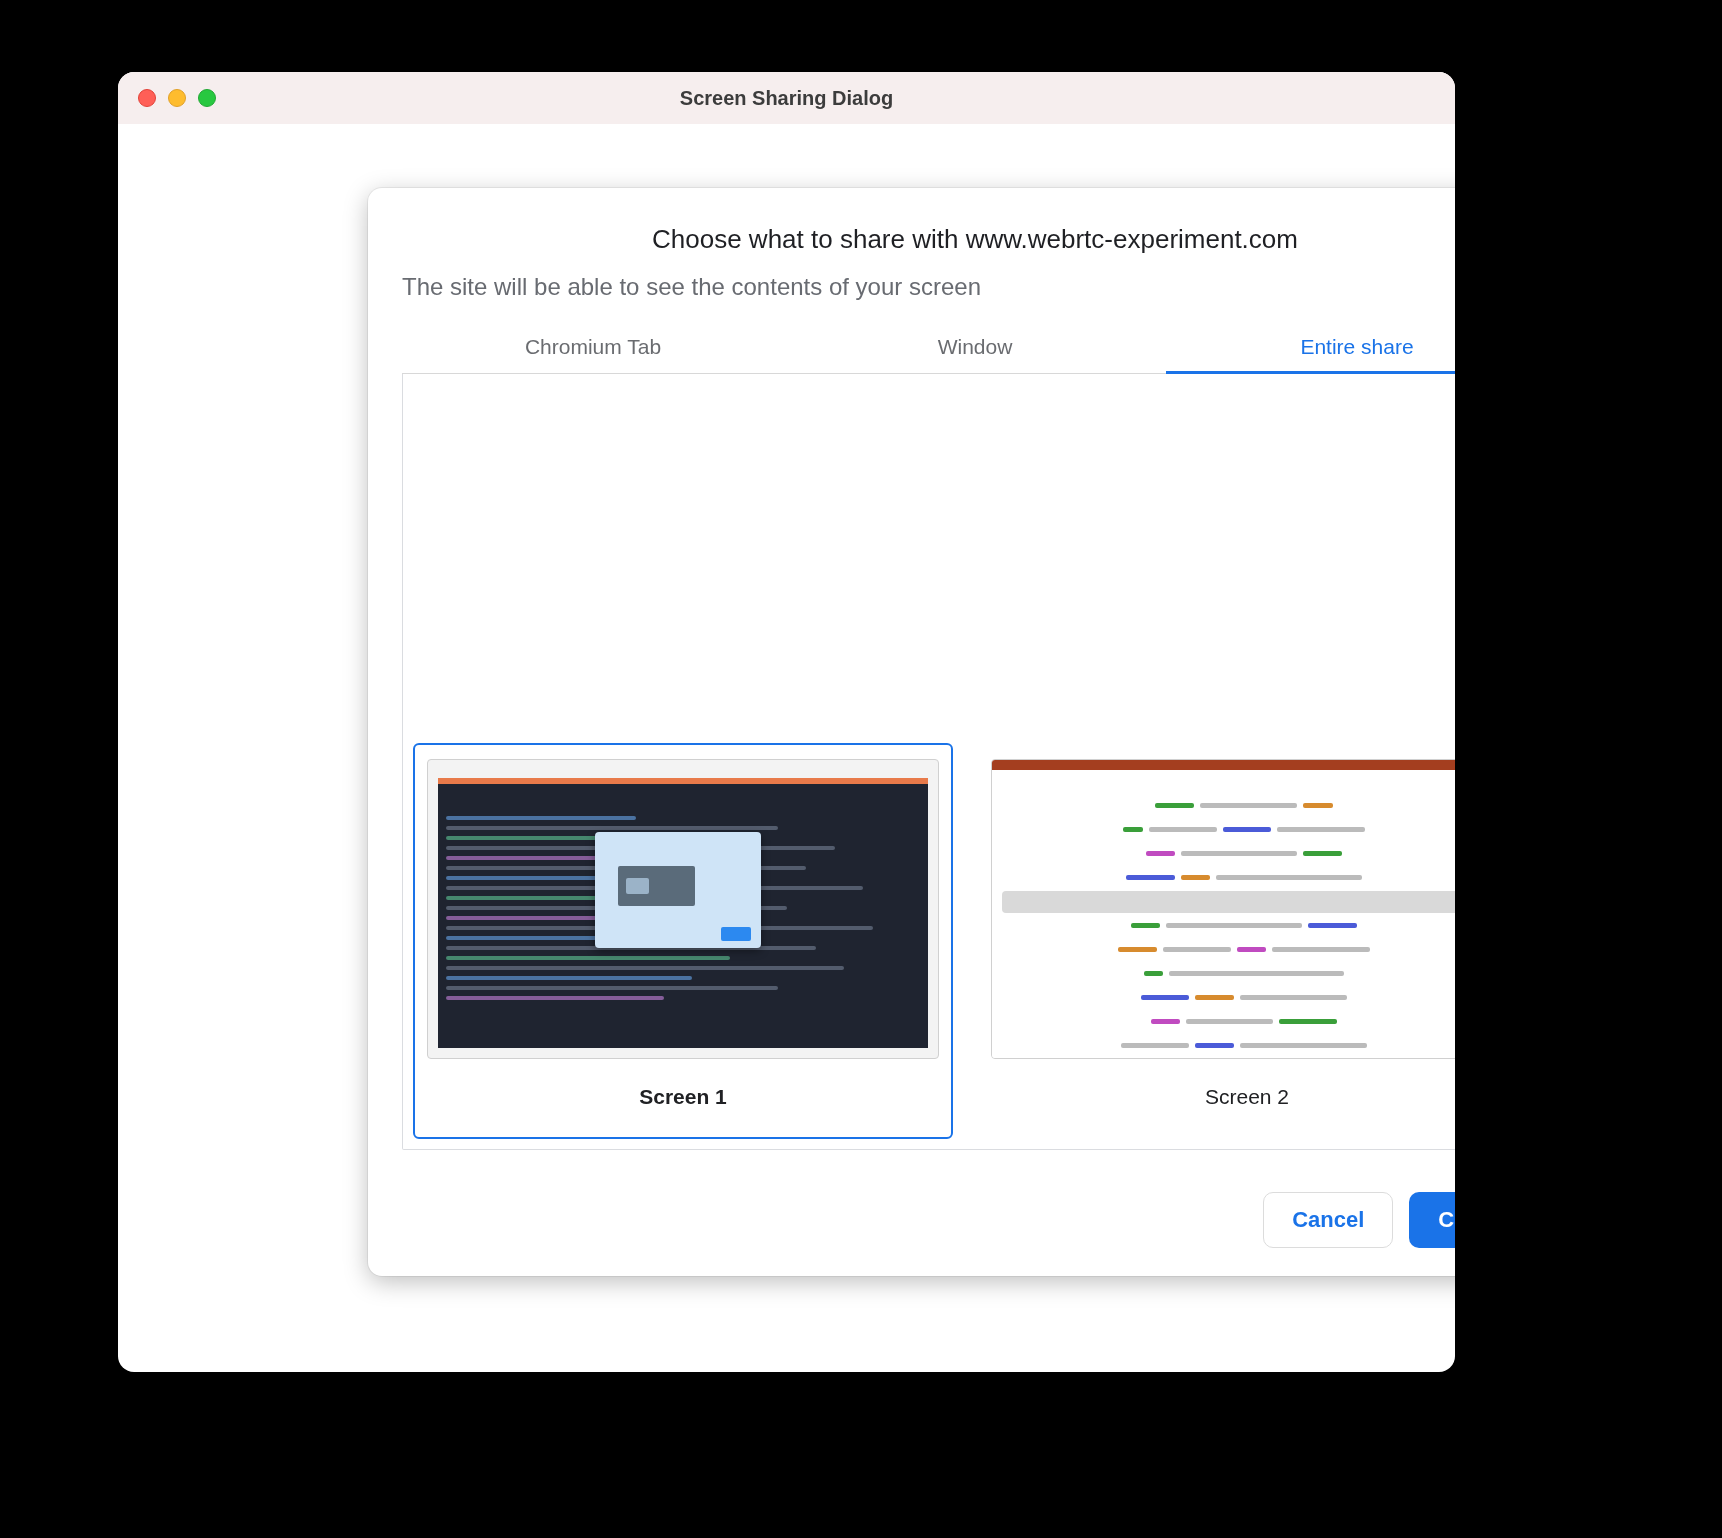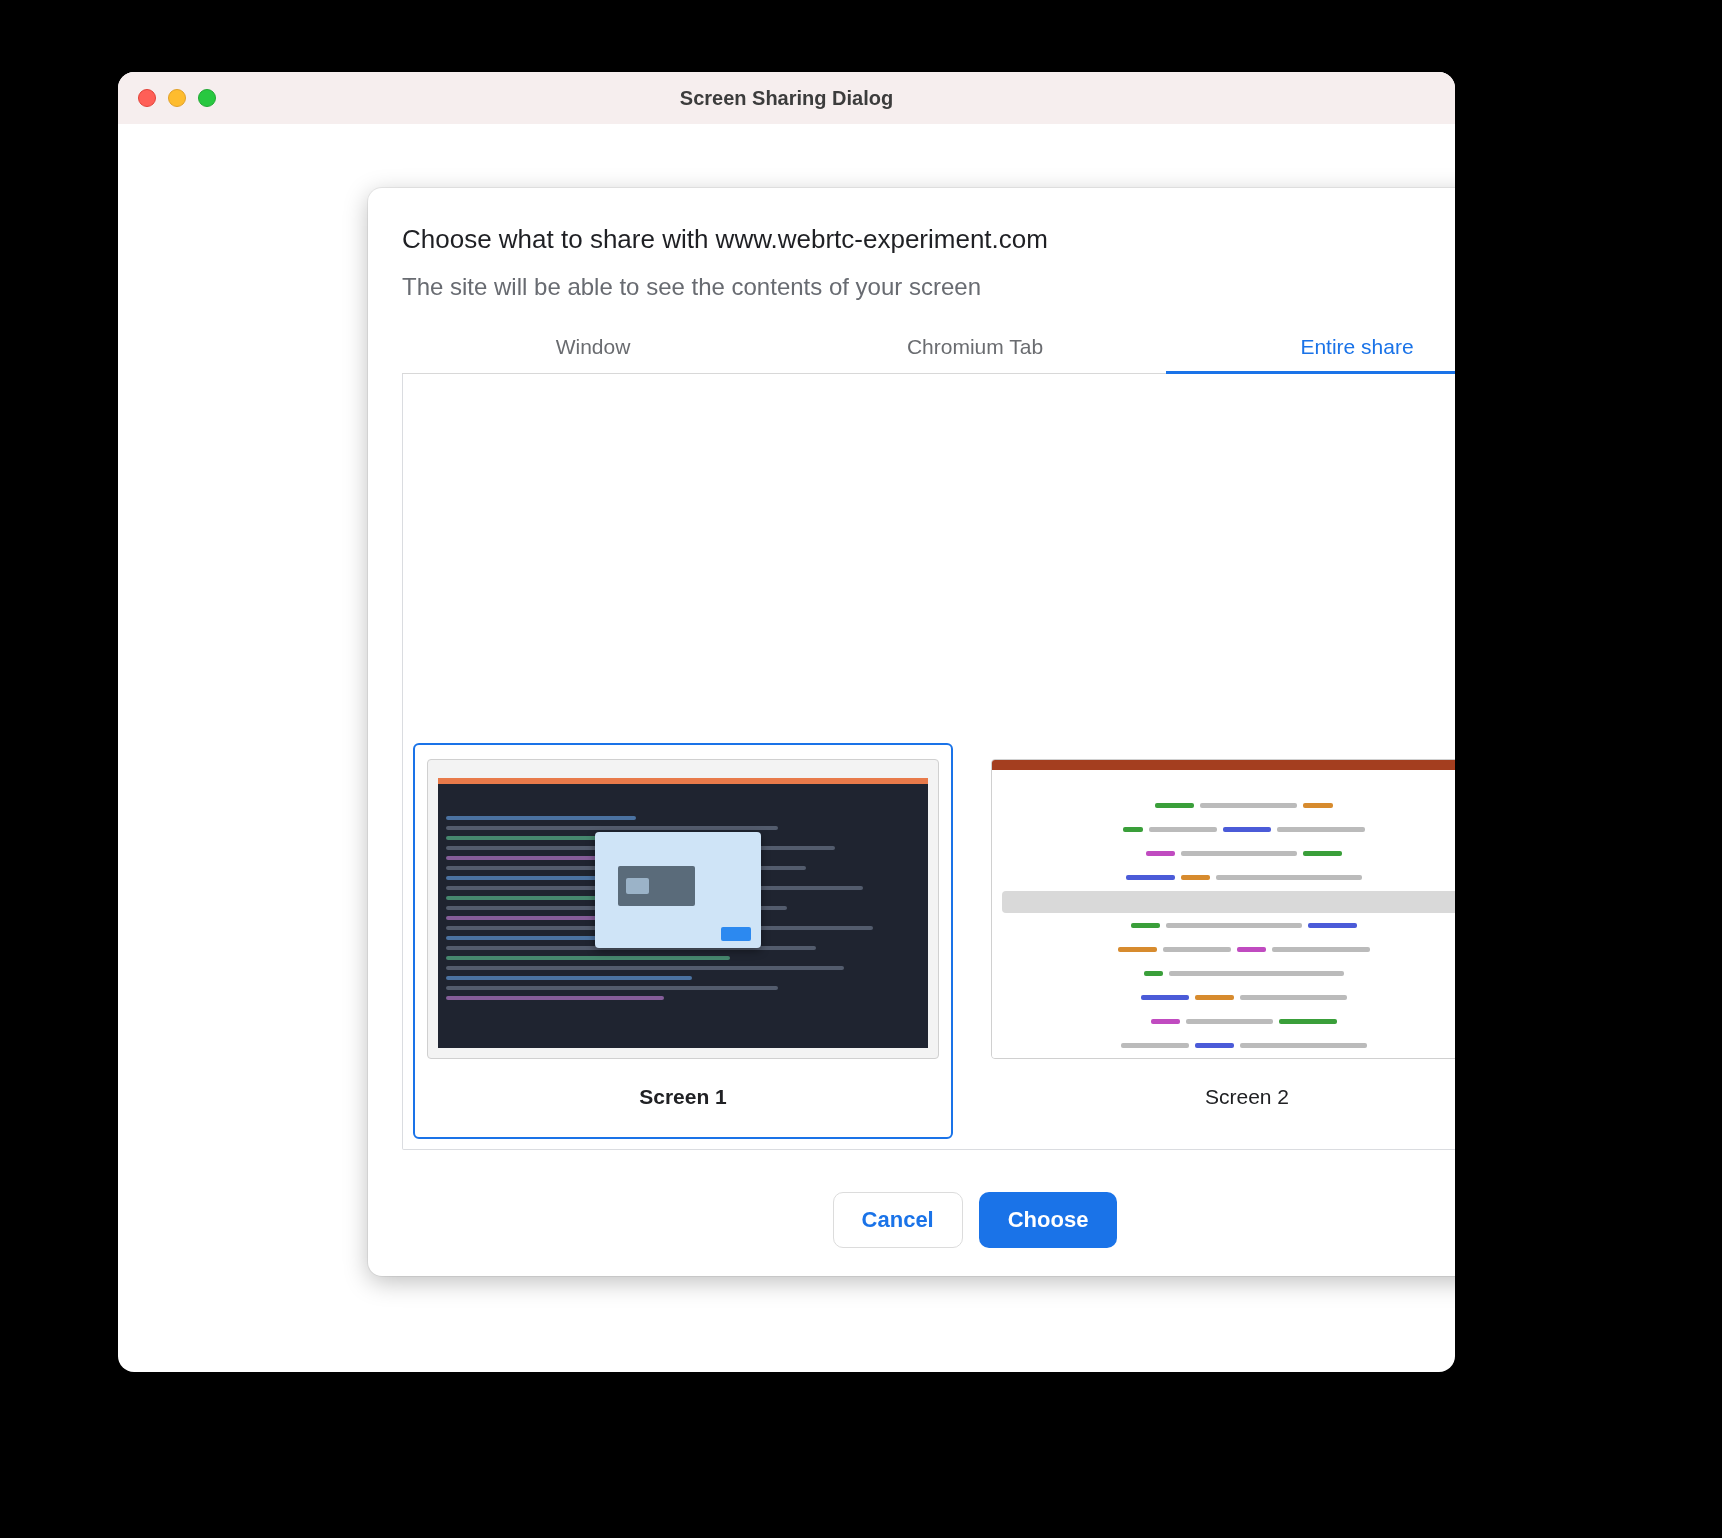--- a/index.html
+++ b/index.html
@@ -60,20 +60,21 @@
       box-shadow: 0 6px 24px rgba(0,0,0,0.25), 0 0 0 1px rgba(0,0,0,0.06);
       padding: 36px 34px 28px 34px;
       display: flex;
       flex-direction: column;
     }
     .modal-title {
       font-size: 26px;
       color: #1f2024;
       font-weight: 500;
       margin-bottom: 18px;
+      text-align: center;
     }
     .modal-subtitle {
       font-size: 24px;
       color: #686b71;
       margin-bottom: 26px;
     }
     .tabs {
       display: flex;
       border-bottom: 1px solid #d8d8d8;
     }
@@ -189,21 +190,21 @@
       border-radius: 4px;
     }
     .screen2-lines {
       position: absolute;
       inset: 24px 12px 8px 12px;
       display: flex; flex-direction: column; gap: 6px;
     }
     .seg { display:inline-block; height:5px; border-radius:2px; margin-right:6px; }
     .footer {
       display: flex;
-      justify-content: center;
+      justify-content: flex-end;
       gap: 16px;
       margin-top: 42px;
     }
     .btn {
       font-size: 22px;
       font-weight: 600;
       padding: 14px 28px;
       border-radius: 10px;
       cursor: pointer;
       border: 1px solid transparent;
@@ -229,22 +230,22 @@
       <div class="traffic-dot t-green"></div>
     </div>
     <div class="titlebar-title">Screen Sharing Dialog</div>
   </div>
 
   <div class="modal">
     <div class="modal-title">Choose what to share with www.webrtc-experiment.com</div>
     <div class="modal-subtitle">The site will be able to see the contents of your screen</div>
 
     <div class="tabs">
+      <div class="tab">Chromium Tab</div>
       <div class="tab">Window</div>
-      <div class="tab">Chromium Tab</div>
       <div class="tab active">Entire share</div>
     </div>
 
     <div class="content-area">
 
       <div class="thumb-card selected">
         <div class="thumb">
           <div class="screen1-body">
             <div class="screen1-lines">
               <div class="line" style="width:40%;background:#6fb2ff;"></div>

